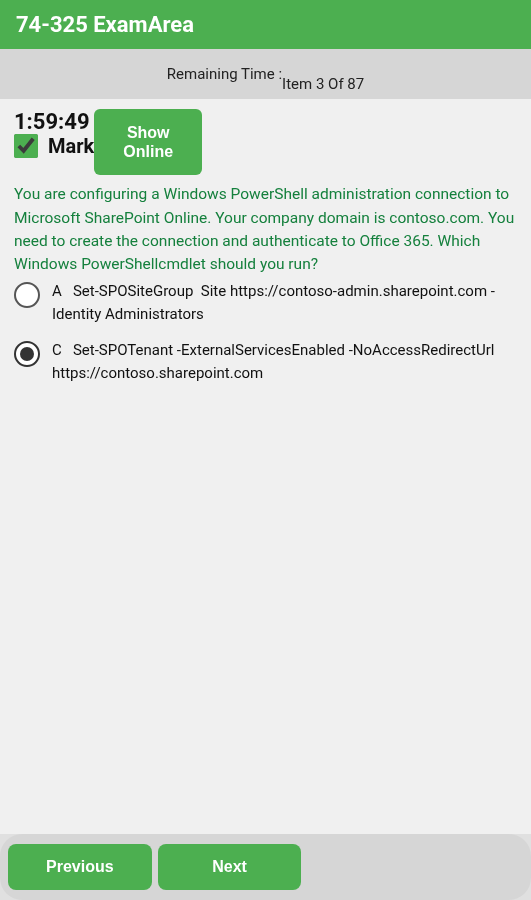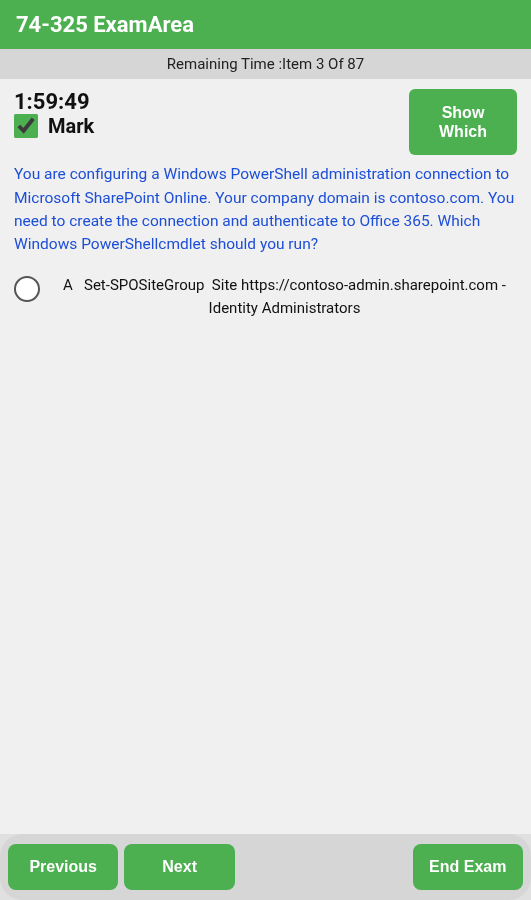--- a/index.html
+++ b/index.html
@@ -32,35 +32,35 @@
       align-items: center;
       padding: 6px 14px;
     }
     #remaining-label {
       font-size: 15px;
       color: #222;
     }
     #item-label {
       font-size: 15px;
       color: #222;
+      margin-top: 20px;
     }
 
     #content-area {
       flex: 1;
       background: #f0f0f0;
       padding: 10px 14px;
       overflow-y: auto;
       display: flex;
       flex-direction: column;
       gap: 0;
     }
 
     #timer-row {
       display: flex;
-      justify-content: space-between;
       align-items: flex-start;
       margin-bottom: 8px;
     }
     #timer {
       font-size: 22px;
       color: #111;
       font-weight: bold;
       margin-top: 4px;
     }
     #show-answer-btn {
@@ -90,31 +90,30 @@
       cursor: pointer;
     }
     #mark-label {
       font-size: 20px;
       font-weight: bold;
       color: #111;
     }
 
     #question-text {
       font-size: 15.5px;
-      color: #1d4ed8;
+      color: #15803d;
       line-height: 1.5;
-      margin-bottom: 18px;
+      margin-bottom: 4px;
     }
 
     .option-row {
       display: flex;
       align-items: flex-start;
       gap: 12px;
       margin-bottom: 14px;
-      text-align: center;
     }
     .radio-btn {
       width: 26px;
       height: 26px;
       border-radius: 50%;
       border: 2.5px solid #555;
       background: white;
       flex-shrink: 0;
       margin-top: 2px;
       display: flex;
@@ -181,33 +180,36 @@
 
   <div id="timer-row">
     <div>
       <span id="timer">1:59:49</span>
       
       <div id="mark-row">
         <input type="checkbox" id="mark-checkbox" checked="" style="">
         <label id="mark-label" for="mark-checkbox">Mark</label>
       </div>
     </div>
-    <button id="show-answer-btn">Show Which</button>
+    <button id="show-answer-btn">Show Online</button>
   </div>
 
   <div id="question-text">You are configuring a Windows PowerShell administration connection to Microsoft SharePoint Online. Your company domain is contoso.com. You need to create the connection and authenticate to Office 365. Which Windows PowerShellcmdlet should you run?</div>
 
   <div class="option-row">
     <div class="radio-btn"></div>
     <span class="option-text">A&nbsp;&nbsp;&nbsp;Set-SPOSiteGroup &nbsp;Site https://contoso-admin.sharepoint.com -Identity Administrators</span>
   </div>
 
 
+  <div class="option-row">
+    <div class="radio-btn selected"></div>
+    <span class="option-text">C&nbsp;&nbsp;&nbsp;Set-SPOTenant -ExternalServicesEnabled -NoAccessRedirectUrl https://contoso.sharepoint.com</span>
+  </div>
 
 
 </div>
 
 <div id="bottom-bar">
   <button class="bottom-btn">Previous</button>
   <button class="bottom-btn">Next</button>
   <div class="spacer"></div>
-  <button class="bottom-btn">End Exam</button>
 </div>
 
 </body></html>

